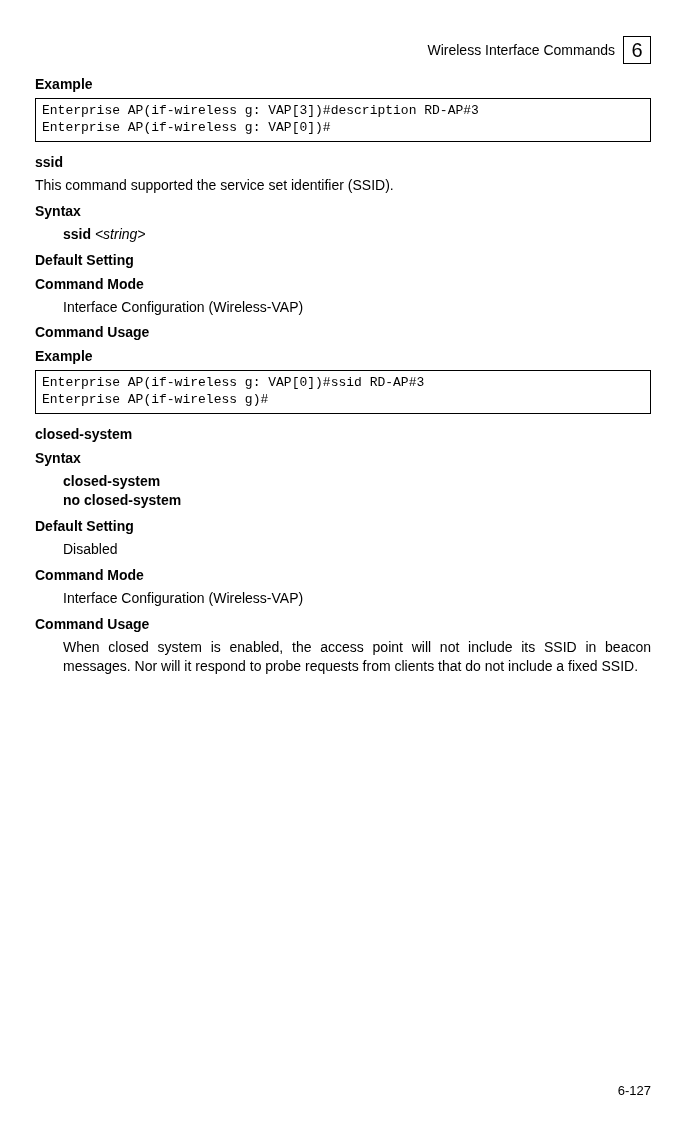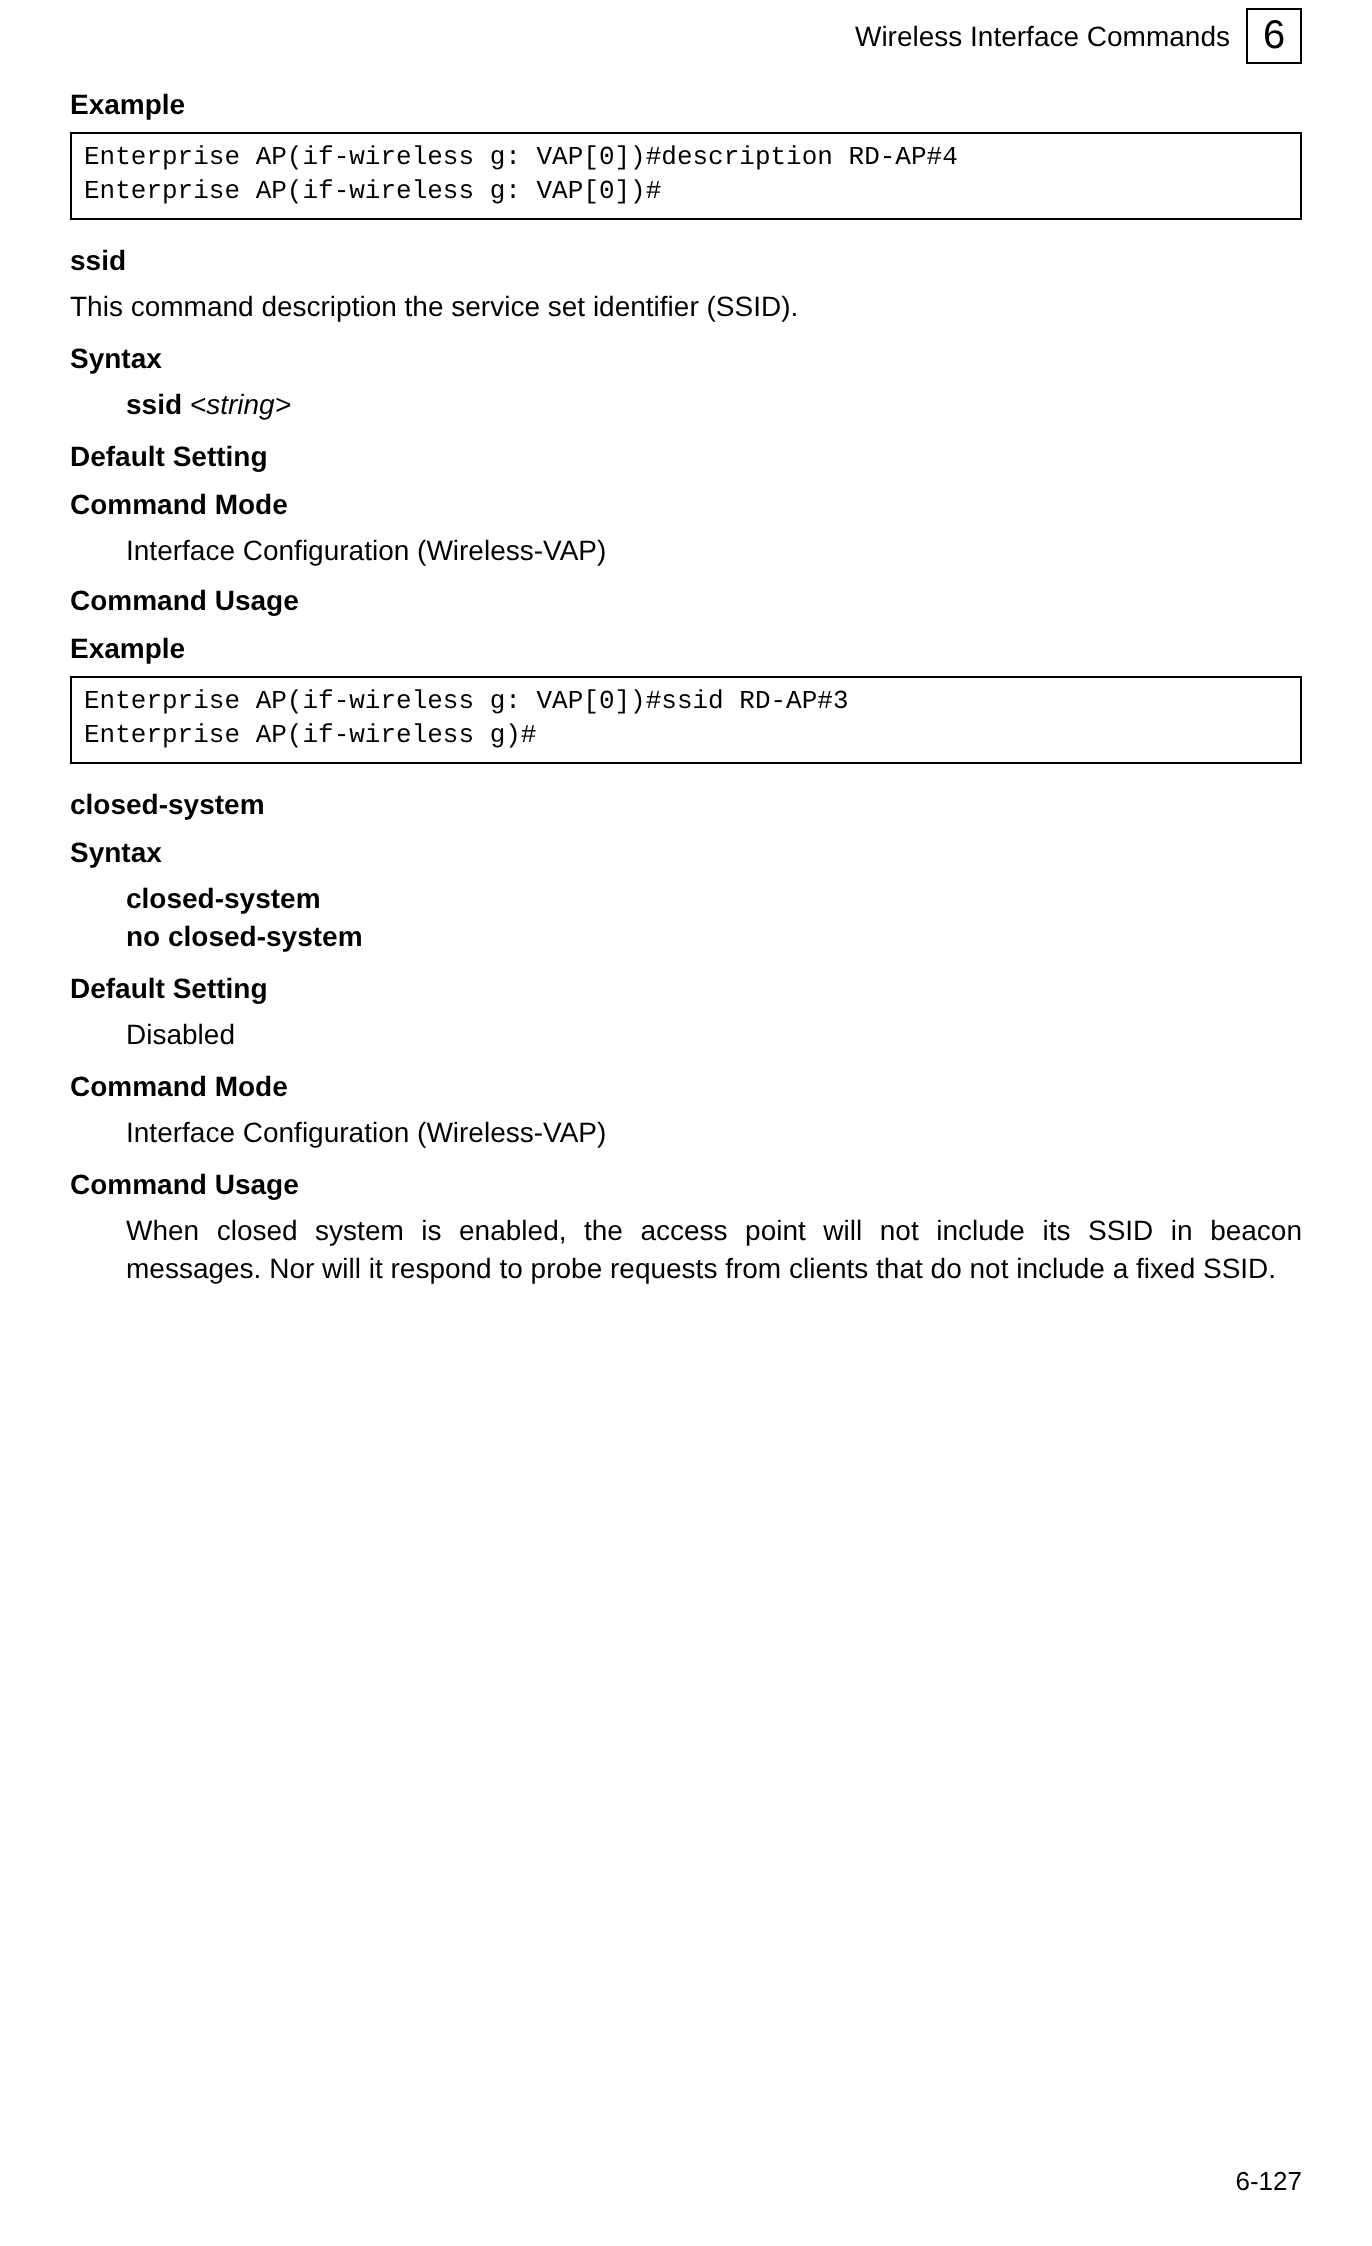--- a/index.html
+++ b/index.html
@@ -9,21 +9,21 @@
     font-family: Arial, Helvetica, sans-serif;
     font-size: 14px;
     color: #000;
     background: #fff;
     width: 686px;
     height: 1123px;
     position: relative;
     box-sizing: border-box;
   }
   .page {
-    padding: 4px 35px 0 35px;
+    padding: 36px 35px 0 35px;
     box-sizing: border-box;
   }
   .header-row {
     display: flex;
     justify-content: flex-end;
     align-items: center;
     gap: 8px;
     margin-bottom: 12px;
   }
   .chapter-box {
@@ -80,25 +80,25 @@
 <body>
 
 <div class="page">
 
   <div class="header-row">
     <span>Wireless Interface Commands</span>
     <span class="chapter-box">6</span>
   </div>
 
   <div class="section-heading">Example</div>
-  <div class="code-box">Enterprise AP(if-wireless g: VAP[0])#description RD-AP#4
+  <div class="code-box">Enterprise AP(if-wireless g: VAP[3])#description RD-AP#3
 Enterprise AP(if-wireless g: VAP[0])#</div>
 
   <div class="section-heading">ssid</div>
-  <div class="body-text">This command description the service set identifier (SSID).</div>
+  <div class="body-text">This command supported the service set identifier (SSID).</div>
 
   <div class="section-heading">Syntax</div>
   <div class="body-text indent-1 syntax-line">
     <span class="bold">ssid</span><span class="italic"> &lt;string&gt;</span>
   </div>
 
   <div class="section-heading">Default Setting</div>
 
   <div class="section-heading">Command Mode</div>
   <div class="body-text indent-1">Interface Configuration (Wireless-VAP)</div>

